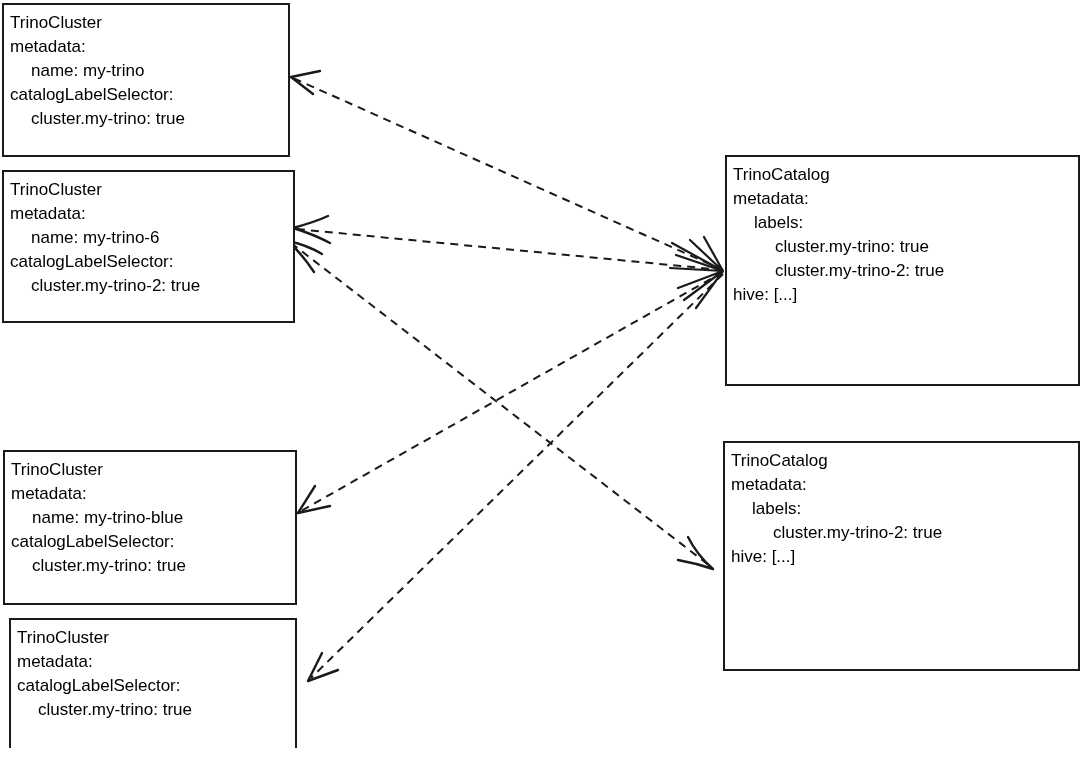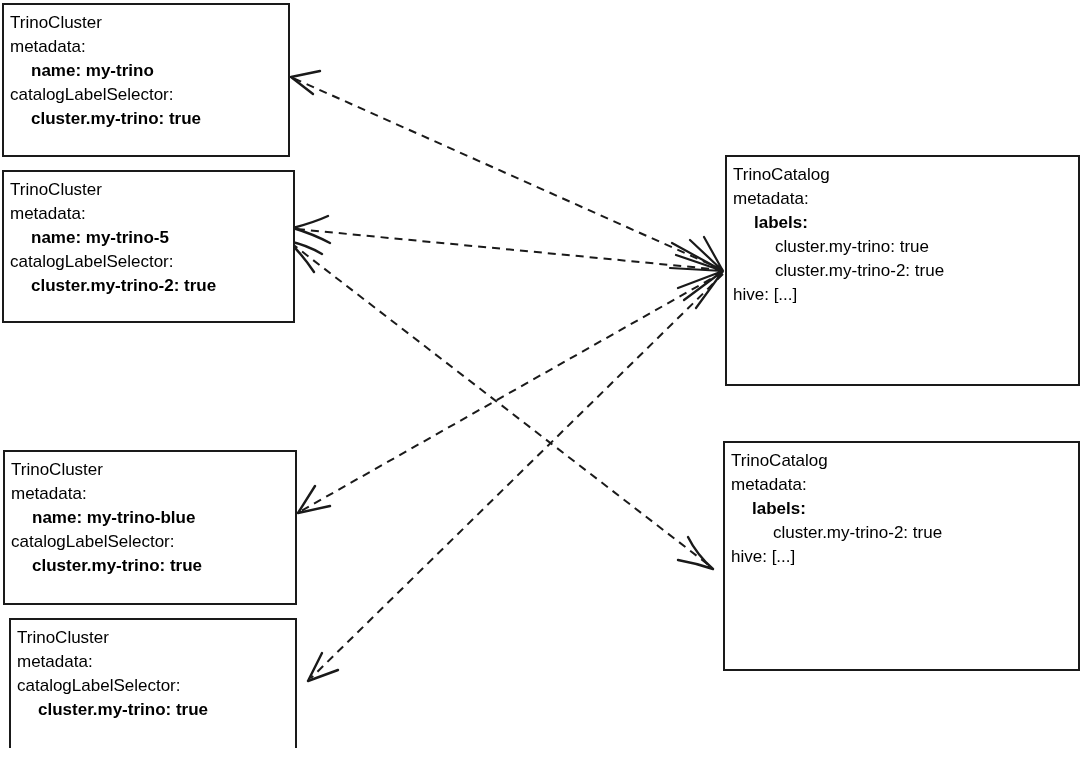--- a/index.html
+++ b/index.html
@@ -40,21 +40,21 @@
     list-style: none;
   }
   .line {
     font-family: "Liberation Sans", sans-serif;
     font-size: 17px;
     line-height: 24px;
     white-space: pre;
     color: #000000;
   }
   .ind-0 { padding-left: 0px; }
-  .ind-1 { padding-left: 21px; font-weight: bold; }
+  .ind-1 { padding-left: 21px; }
   .ind-2 { padding-left: 42px; }
 </style>
 </head>
 <body>
 
 <div id="canvas">
 
   <svg id="edges" viewBox="0 0 1082 775" width="1082" height="775" xmlns="http://www.w3.org/2000/svg">
 
     <g>
@@ -97,21 +97,21 @@
       <li class="line ind-1">name: my-trino</li>
       <li class="line ind-0">catalogLabelSelector:</li>
       <li class="line ind-1">cluster.my-trino: true</li>
     </ul>
   </div>
 
   <div class="node" style="left:2px; top:170px; width:293px; height:153px;">
     <ul class="node-lines">
       <li class="line ind-0">TrinoCluster</li>
       <li class="line ind-0">metadata:</li>
-      <li class="line ind-1">name: my-trino-5</li>
+      <li class="line ind-1">name: my-trino-6</li>
       <li class="line ind-0">catalogLabelSelector:</li>
       <li class="line ind-1">cluster.my-trino-2: true</li>
     </ul>
   </div>
 
   <div class="node" style="left:3px; top:450px; width:294px; height:155px;">
     <ul class="node-lines">
       <li class="line ind-0">TrinoCluster</li>
       <li class="line ind-0">metadata:</li>
       <li class="line ind-1">name: my-trino-blue</li>

